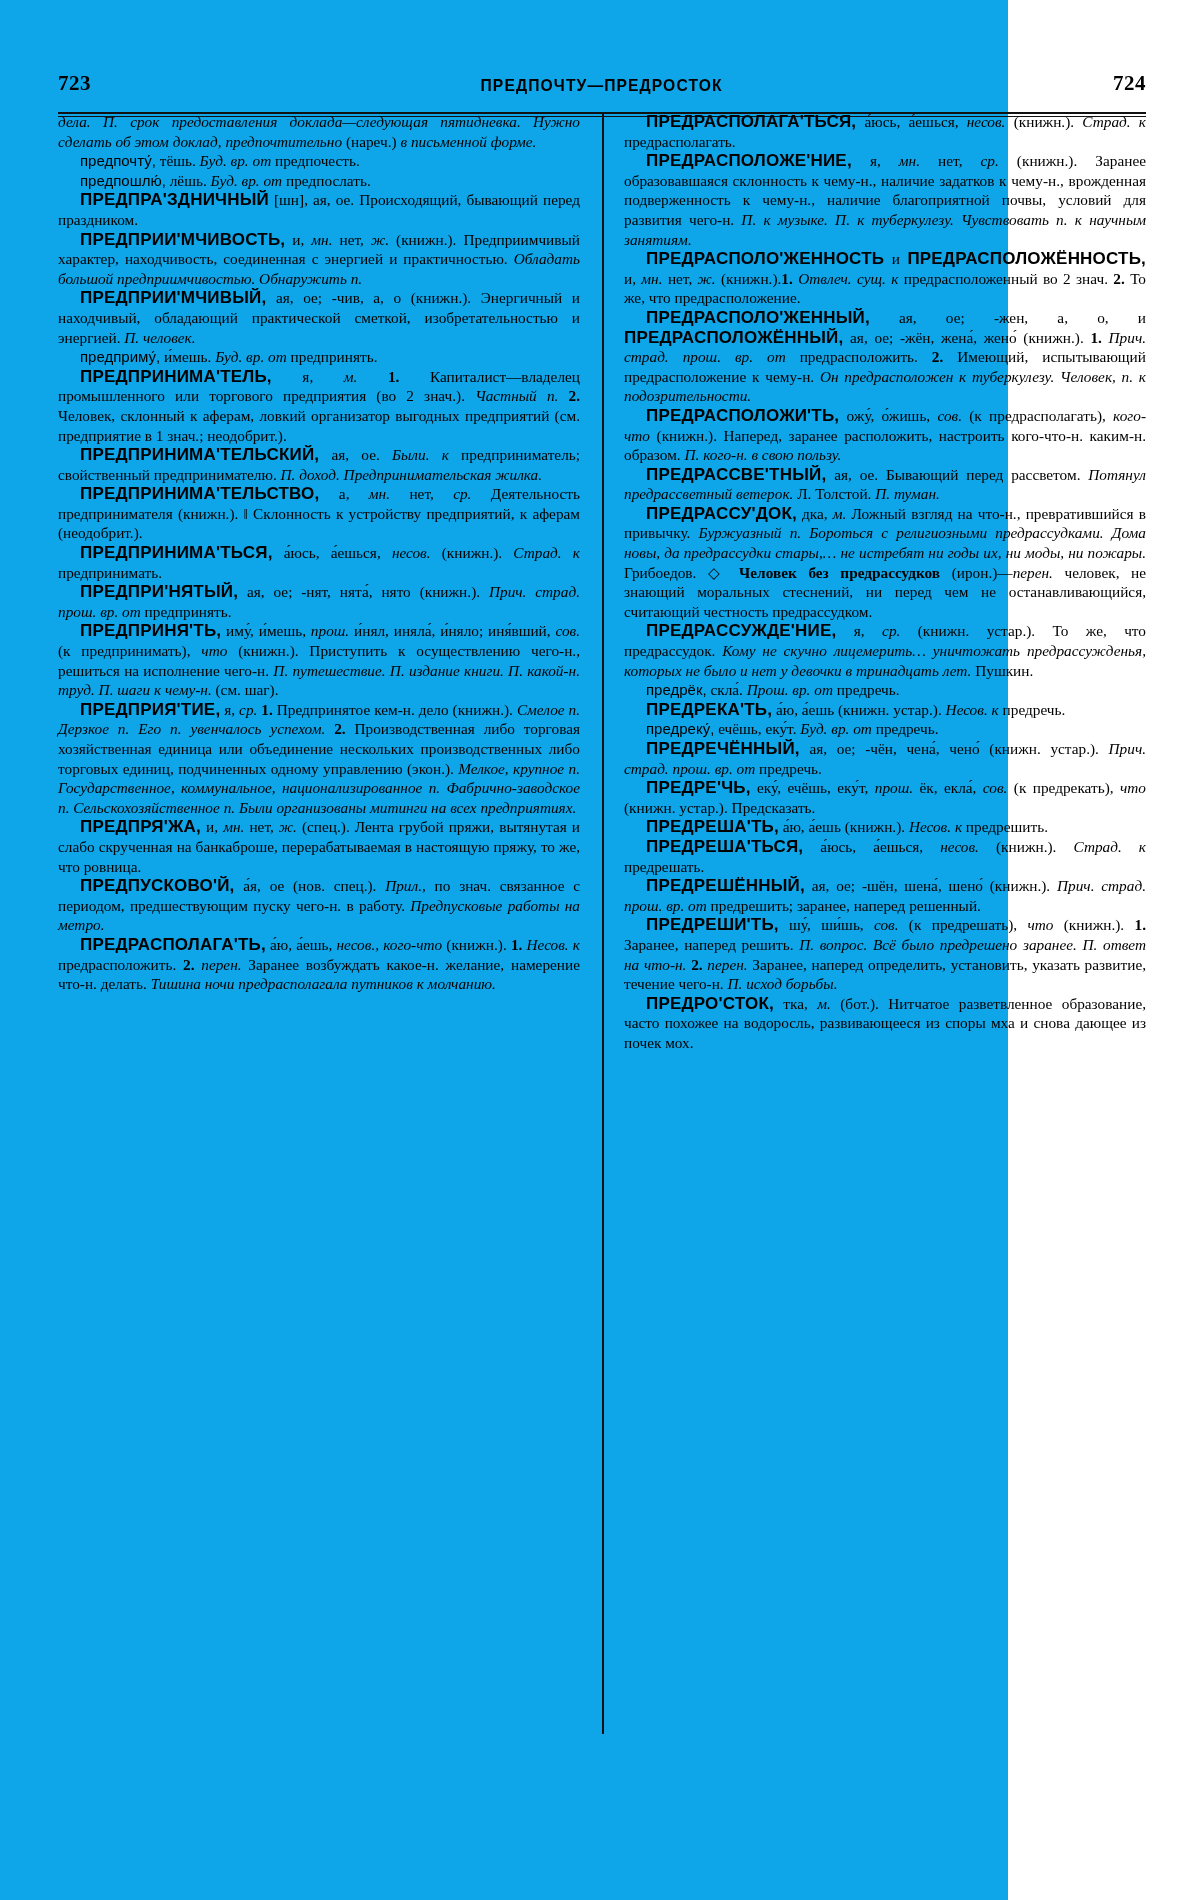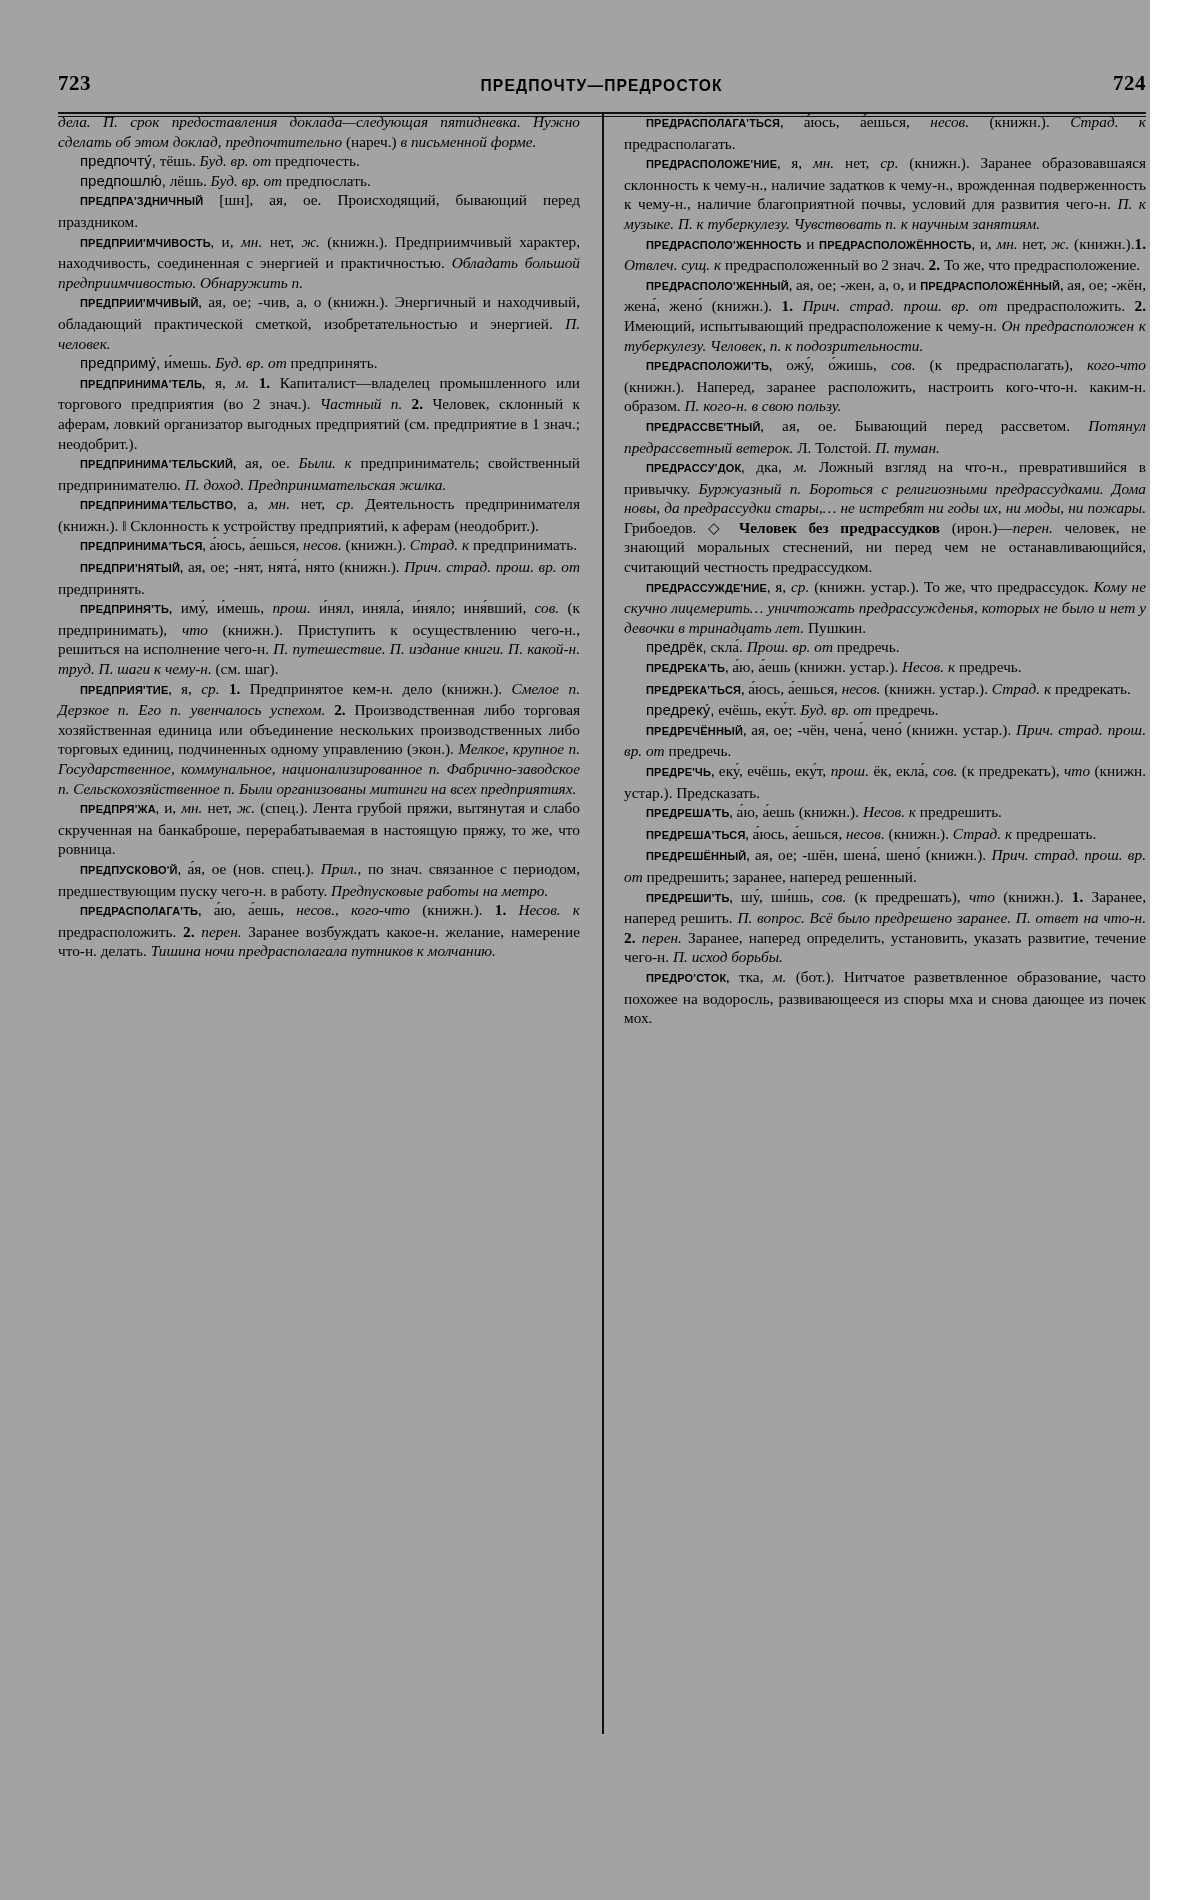--- a/index.html
+++ b/index.html
@@ -12,23 +12,23 @@
     width: 1202px;
     height: 1900px;
     font-family: "Liberation Serif", "DejaVu Serif", serif;
     color: #000000;
     position: relative;
     overflow: hidden;
   }
   .page {
     position: absolute;
     left: 0; top: 0;
-    width: 1150px;
+    width: 1008px;
     height: 1900px;
-    background: #a3a3a3;
+    background: #0ea5e9;
   }
 
   
   .runhead {
     position: absolute;
     left: 58px;
     top: 62px;
     width: 1088px;
     height: 34px;
     display: flex;
@@ -93,21 +93,21 @@
     margin: 0;
     padding: 0;
     text-indent: 22px;
     text-align: justify;
   }
   .entry.cont { text-indent: 0; }
 
   .hw {
     font-weight: bold;
     font-family: "Liberation Sans", "DejaVu Sans", sans-serif;
-    font-size: 11px;
+    font-size: 17px;
     letter-spacing: 0.2px;
   }
   .sub-hw {
     font-weight: normal;
     font-family: "Liberation Sans", "DejaVu Sans", sans-serif;
     font-size: 15px;
   }
   .it { font-style: italic; }
   .bd { font-weight: bold; }
   .num { font-weight: bold; }
@@ -154,21 +154,20 @@
         <p class="entry"><span class="hw">ПРЕДРАСПОЛАГА'ТЬСЯ,</span> а́юсь, а́ешься, <span class="it">несов.</span> (книжн.). <span class="it">Страд. к</span> предрасполагать.</p>
         <p class="entry"><span class="hw">ПРЕДРАСПОЛОЖЕ'НИЕ,</span> я, <span class="it">мн.</span> нет, <span class="it">ср.</span> (книжн.). Заранее образовавшаяся склонность к чему-н., наличие задатков к чему-н., врожденная подверженность к чему-н., наличие благоприятной почвы, условий для развития чего-н. <span class="it">П. к музыке. П. к туберкулезу. Чувствовать п. к научным занятиям.</span></p>
         <p class="entry"><span class="hw">ПРЕДРАСПОЛО'ЖЕННОСТЬ</span> и <span class="hw">ПРЕДРАСПОЛОЖЁННОСТЬ,</span> и, <span class="it">мн.</span> нет, <span class="it">ж.</span> (книжн.).<span class="num">1.</span> <span class="it">Отвлеч. сущ. к</span> предрасположенный во 2 знач. <span class="num">2.</span> То же, что предрасположение.</p>
         <p class="entry"><span class="hw">ПРЕДРАСПОЛО'ЖЕННЫЙ,</span> ая, ое; -жен, а, о, и <span class="hw">ПРЕДРАСПОЛОЖЁННЫЙ,</span> ая, ое; -жён, жена́, жено́ (книжн.). <span class="num">1.</span> <span class="it">Прич. страд. прош. вр. от</span> предрасположить. <span class="num">2.</span> Имеющий, испытывающий предрасположение к чему-н. <span class="it">Он предрасположен к туберкулезу. Человек, п. к подозрительности.</span></p>
         <p class="entry"><span class="hw">ПРЕДРАСПОЛОЖИ'ТЬ,</span> ожу́, о́жишь, <span class="it">сов.</span> (к предрасполагать), <span class="it">кого-что</span> (книжн.). Наперед, заранее расположить, настроить кого-что-н. каким-н. образом. <span class="it">П. кого-н. в свою пользу.</span></p>
         <p class="entry"><span class="hw">ПРЕДРАССВЕ'ТНЫЙ,</span> ая, ое. Бывающий перед рассветом. <span class="it">Потянул предрассветный ветерок.</span> Л. Толстой. <span class="it">П. туман.</span></p>
         <p class="entry"><span class="hw">ПРЕДРАССУ'ДОК,</span> дка, <span class="it">м.</span> Ложный взгляд на что-н., превратившийся в привычку. <span class="it">Буржуазный п. Бороться с религиозными предрассудками. Дома новы, да предрассудки стары,… не истребят ни годы их, ни моды, ни пожары.</span> Грибоедов. <span class="dia">◇</span> <span class="bd">Человек без предрассудков</span> (ирон.)—<span class="it">перен.</span> человек, не знающий моральных стеснений, ни перед чем не останавливающийся, считающий честность предрассудком.</p>
         <p class="entry"><span class="hw">ПРЕДРАССУЖДЕ'НИЕ,</span> я, <span class="it">ср.</span> (книжн. устар.). То же, что предрассудок. <span class="it">Кому не скучно лицемерить… уничтожать предрассужденья, которых не было и нет у девочки в тринадцать лет.</span> Пушкин.</p>
         <p class="entry"><span class="sub-hw">предрёк,</span> скла́. <span class="it">Прош. вр. от</span> предречь.</p>
         <p class="entry"><span class="hw">ПРЕДРЕКА'ТЬ,</span> а́ю, а́ешь (книжн. устар.). <span class="it">Несов. к</span> предречь.</p>
-        <p class="entry"><span class="hw">ПРЕДРЕКА'ТЬСЯ,</span> а́юсь, а́ешься, <span class="it">несов.</span> (книжн. устар.). <span class="it">Страд. к</span> предрекать.</p>
         <p class="entry"><span class="sub-hw">предреку́,</span> ечёшь, еку́т. <span class="it">Буд. вр. от</span> предречь.</p>
         <p class="entry"><span class="hw">ПРЕДРЕЧЁННЫЙ,</span> ая, ое; -чён, чена́, чено́ (книжн. устар.). <span class="it">Прич. страд. прош. вр. от</span> предречь.</p>
         <p class="entry"><span class="hw">ПРЕДРЕ'ЧЬ,</span> еку́, ечёшь, еку́т, <span class="it">прош.</span> ёк, екла́, <span class="it">сов.</span> (к предрекать), <span class="it">что</span> (книжн. устар.). Предсказать.</p>
         <p class="entry"><span class="hw">ПРЕДРЕША'ТЬ,</span> а́ю, а́ешь (книжн.). <span class="it">Несов. к</span> предрешить.</p>
         <p class="entry"><span class="hw">ПРЕДРЕША'ТЬСЯ,</span> а́юсь, а́ешься, <span class="it">несов.</span> (книжн.). <span class="it">Страд. к</span> предрешать.</p>
         <p class="entry"><span class="hw">ПРЕДРЕШЁННЫЙ,</span> ая, ое; -шён, шена́, шено́ (книжн.). <span class="it">Прич. страд. прош. вр. от</span> предрешить; заранее, наперед решенный.</p>
         <p class="entry"><span class="hw">ПРЕДРЕШИ'ТЬ,</span> шу́, ши́шь, <span class="it">сов.</span> (к предрешать), <span class="it">что</span> (книжн.). <span class="num">1.</span> Заранее, наперед решить. <span class="it">П. вопрос. Всё было предрешено заранее. П. ответ на что-н.</span> <span class="num">2.</span> <span class="it">перен.</span> Заранее, наперед определить, установить, указать развитие, течение чего-н. <span class="it">П. исход борьбы.</span></p>
         <p class="entry"><span class="hw">ПРЕДРО'СТОК,</span> тка, <span class="it">м.</span> (бот.). Нитчатое разветвленное образование, часто похожее на водоросль, развивающееся из споры мха и снова дающее из почек мох.</p>
       </div>
 

